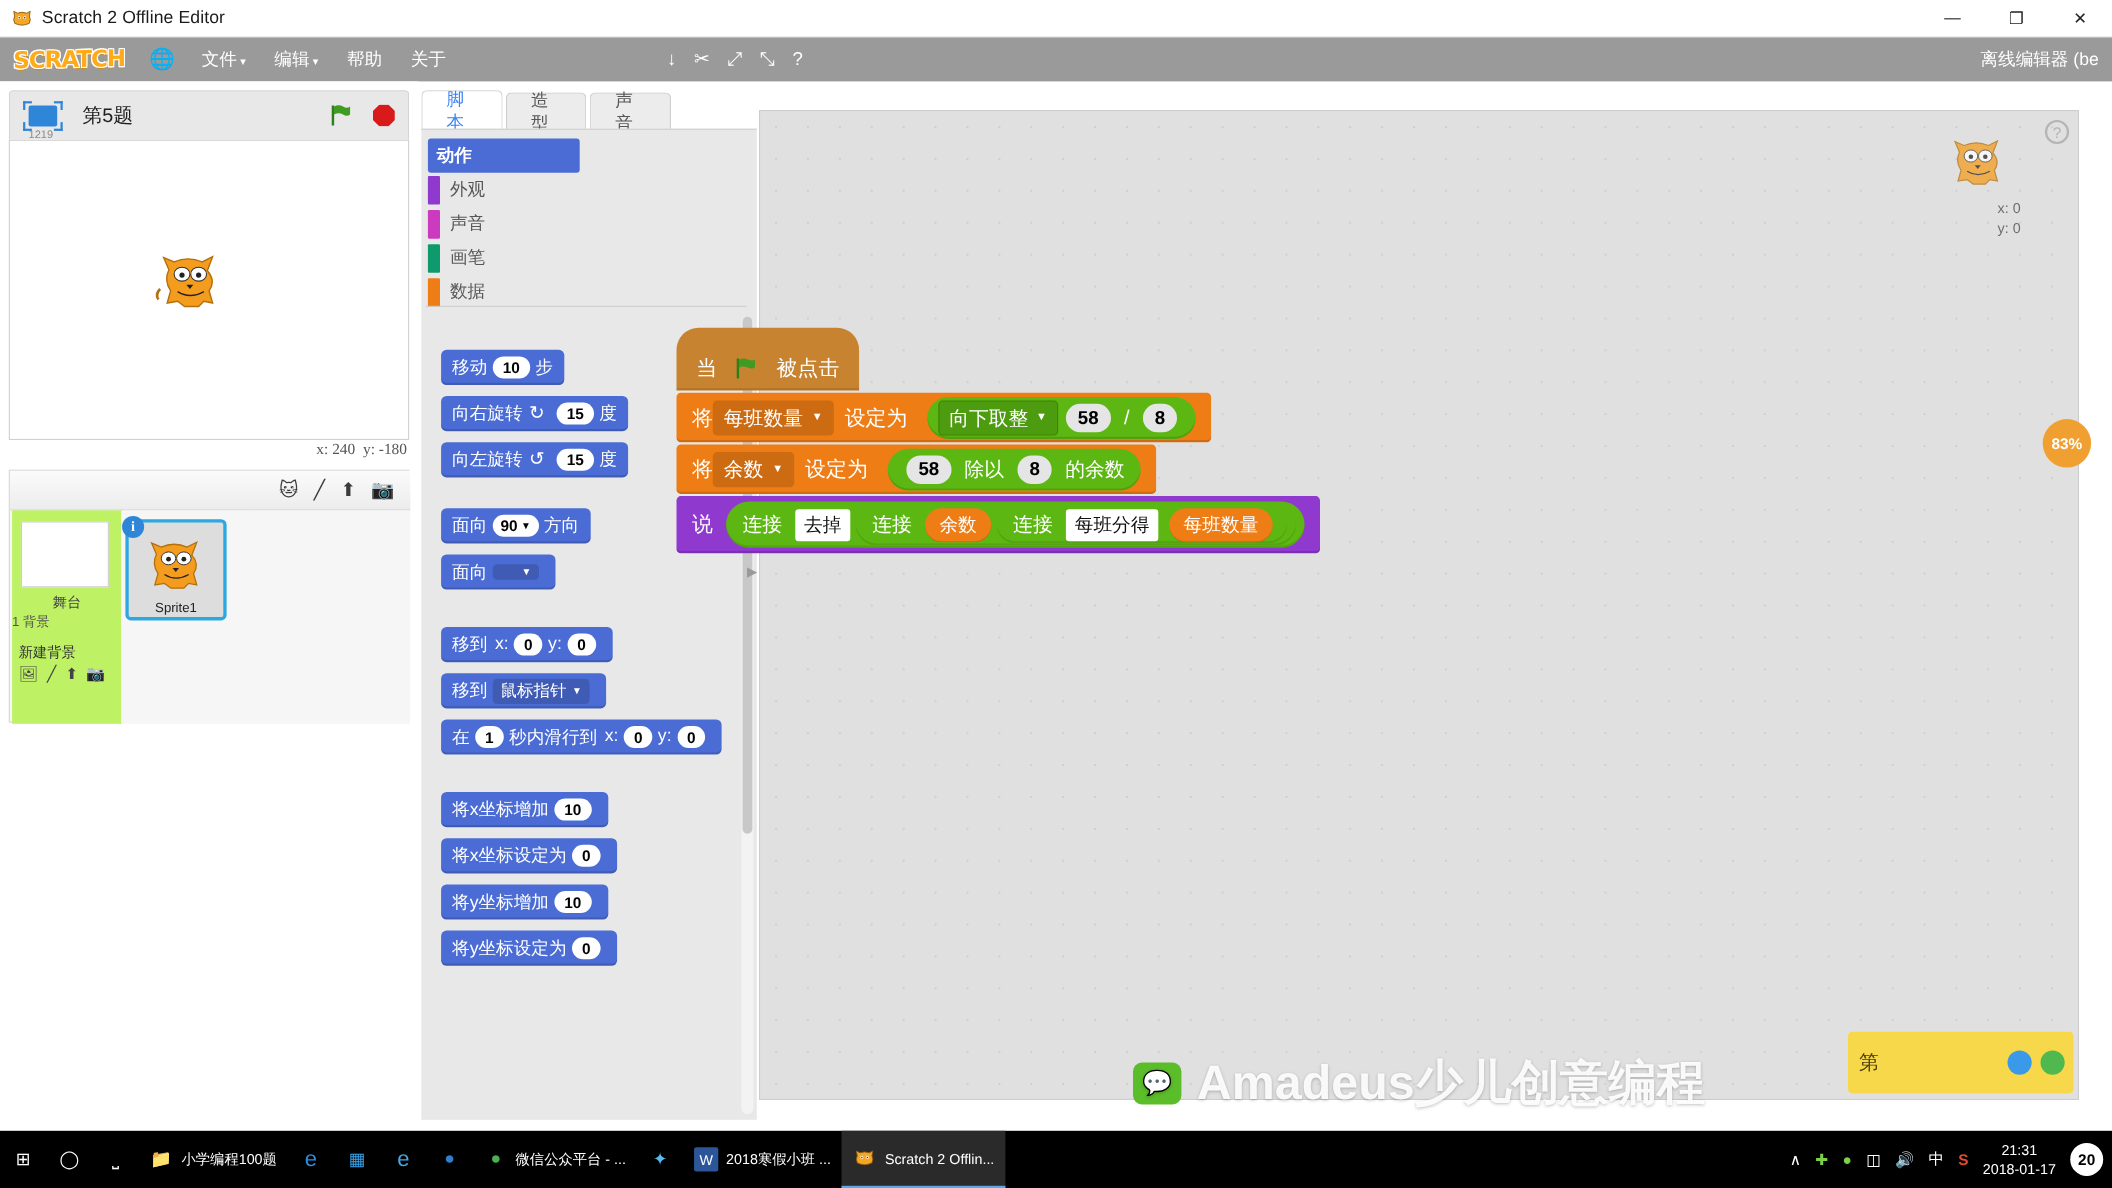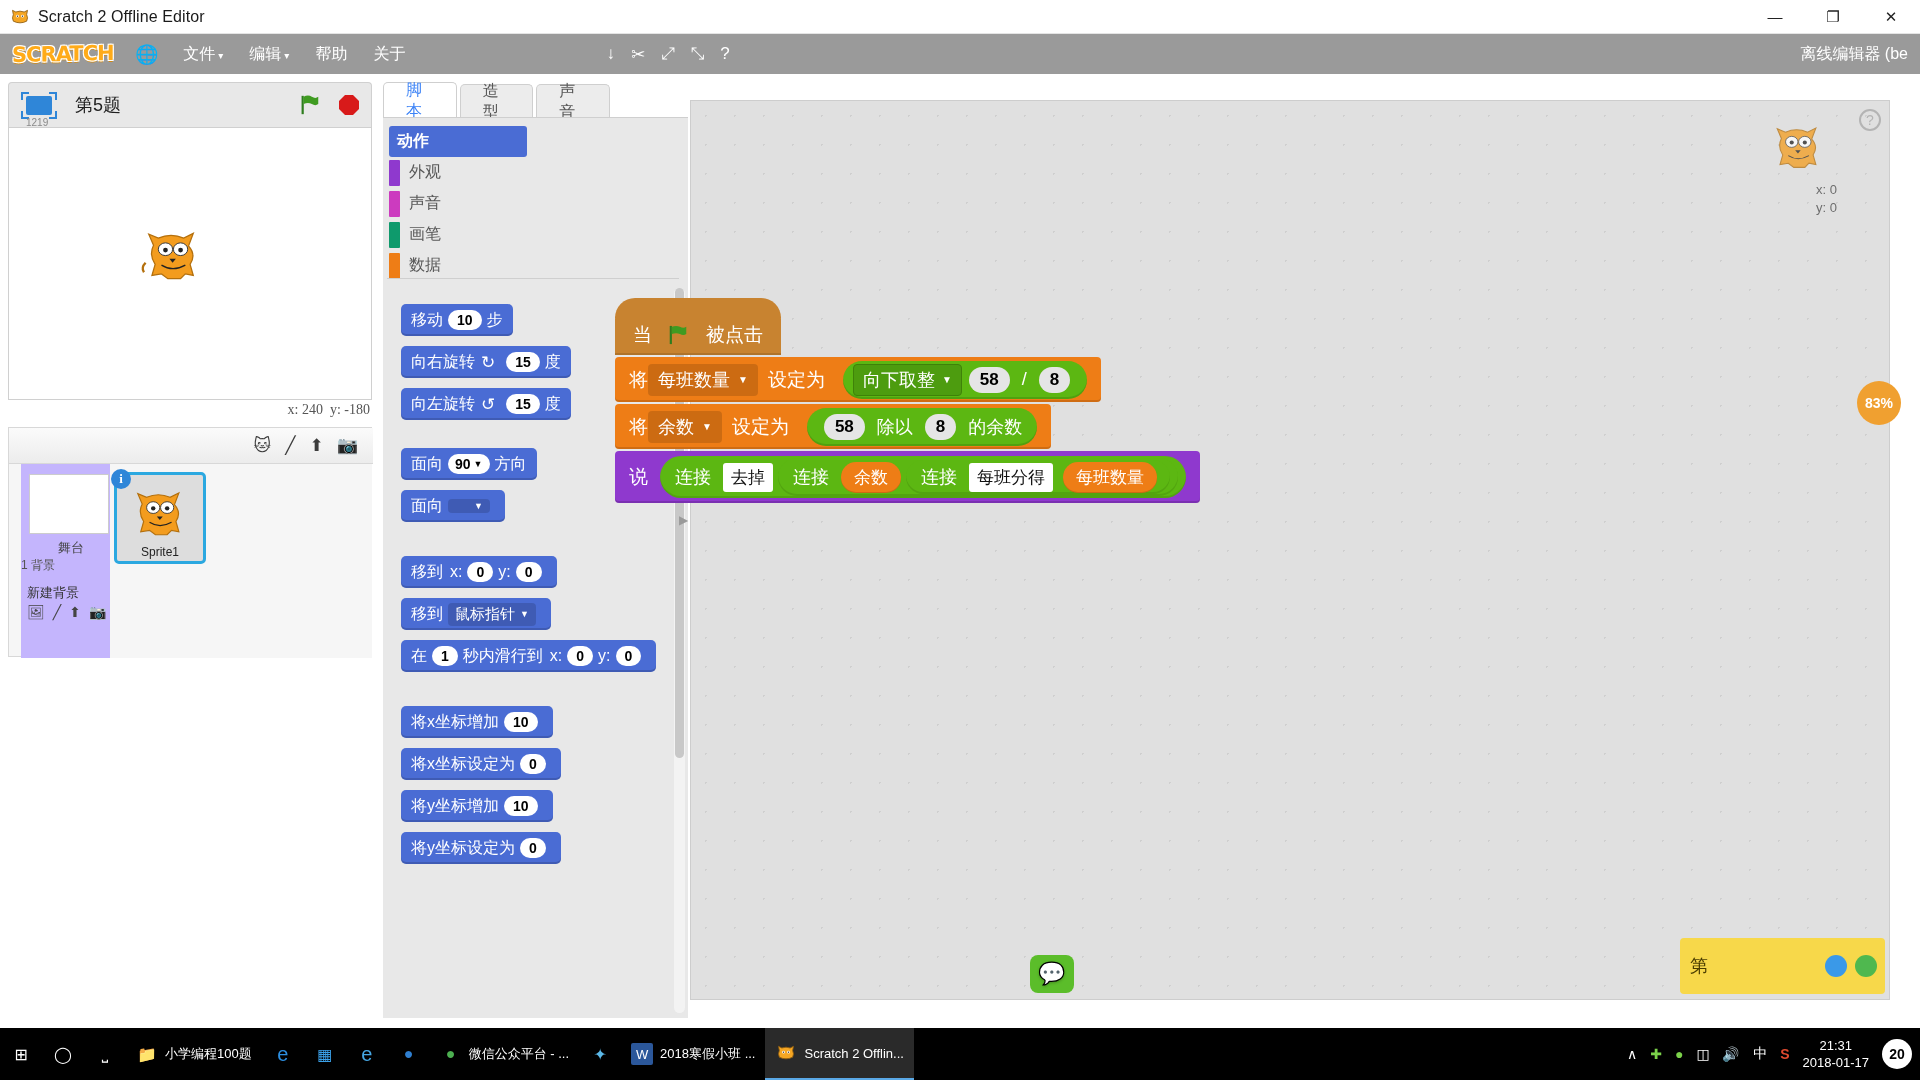--- a/index.html
+++ b/index.html
@@ -100,22 +100,22 @@
     background: #f6f6f6; border: 1px solid #d8d8d8;
   }
   .sprite-toolbar {
     position: absolute; left: 0; top: 0; width: 364px; height: 36px;
     background: linear-gradient(#fbfbfb,#ececec); border-bottom: 1px solid #d8d8d8;
     display: flex; align-items: center; justify-content: flex-end; gap: 14px;
     padding-right: 14px;
   }
   .sprite-toolbar .tool { font-size: 17px; color: #3c3c3c; }
   .stage-col {
-    position: absolute; left: 12px; top: 36px; width: 100px; height: 194px;
-    border-right: 4px solid #8b5cf6; background: #c4b5fd;
+    position: absolute; left: 2px; top: 36px; width: 100px; height: 194px;
+    border-right: 1px solid #8b5cf6; background: #bef264;
   }
   .stage-thumb {
     position: absolute; left: 8px; top: 10px; width: 80px; height: 60px;
     background: #fff; border: 1px solid #ccc;
   }
   .stage-label {
     position: absolute; left: 0; top: 75px; width: 100px; text-align: center;
     font-size: 13px; color: #444;
   }
   .stage-sublabel {
@@ -179,20 +179,21 @@
   }
   .blocks-scroll {
     position: absolute; left: 0; top: 164px; width: 305px; height: 737px; overflow: hidden;
   }
   .blk {
     position: absolute; display: flex; align-items: center;
     background: #4a6cd4; color: #fff; font-size: 16px;
     border-radius: 5px; padding: 0 10px; height: 32px;
     box-shadow: inset 0 -2px 0 rgba(0,0,0,.15);
     white-space: nowrap;
+    margin-top: 14px;
   }
   .blk .oval {
     background: #fff; color: #000; border-radius: 11px;
     padding: 1px 9px; margin: 0 5px; font-size: 14px; font-weight: bold;
     min-width: 14px; text-align: center; line-height: 18px;
   }
   .blk .drop {
     background: rgba(0,0,0,.15); border-radius: 4px; padding: 2px 7px; margin: 0 5px;
     font-size: 15px; display: flex; align-items: center; gap: 5px;
   }
@@ -673,20 +674,21 @@
             <span class="txt-slot">每班分得</span>
             <span class="var-oval">每班数量</span>
           </span>
         </span>
       </span>
     </div>
   </div>
 
   <div class="watermark">
     <div class="wm-badge">💬</div>
+    <span>Amadeus少儿创意编程</span>
   </div>
   <div class="yellow-pop">
     <span>第</span>
     <span style="margin-left:auto;display:flex;gap:8px;padding-right:8px">
       <span style="width:22px;height:22px;border-radius:50%;background:#3a99e8;display:inline-block"></span>
       <span style="width:22px;height:22px;border-radius:50%;background:#4fb84f;display:inline-block"></span>
     </span>
   </div>
 
   <div class="taskbar">

